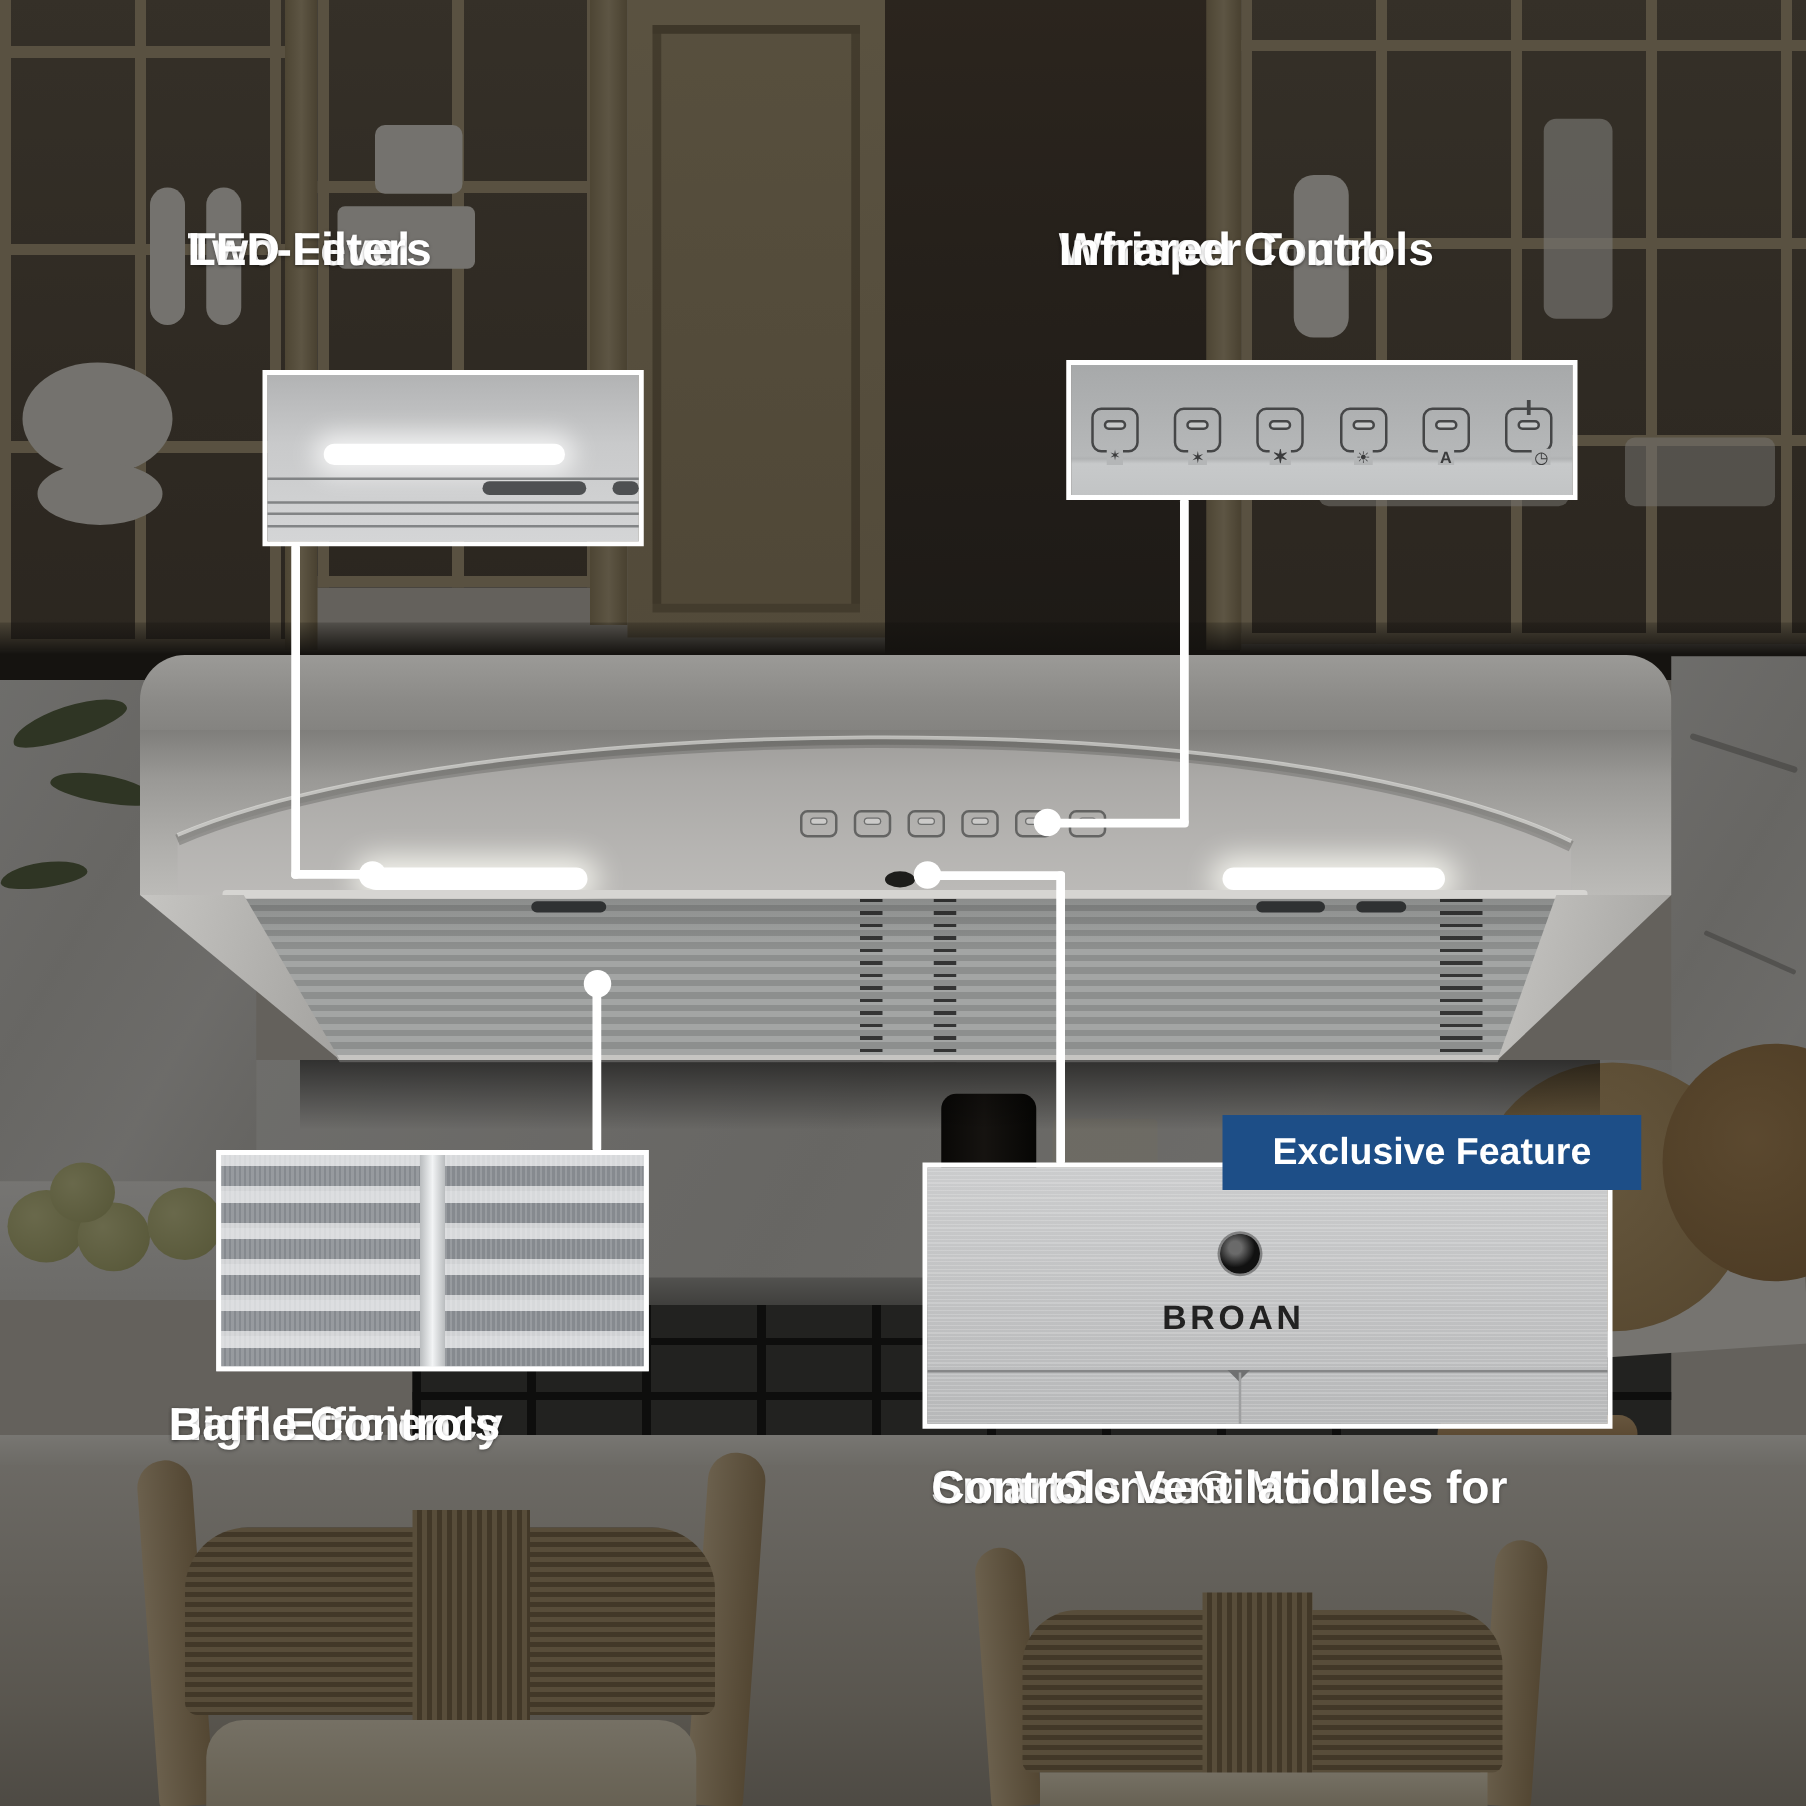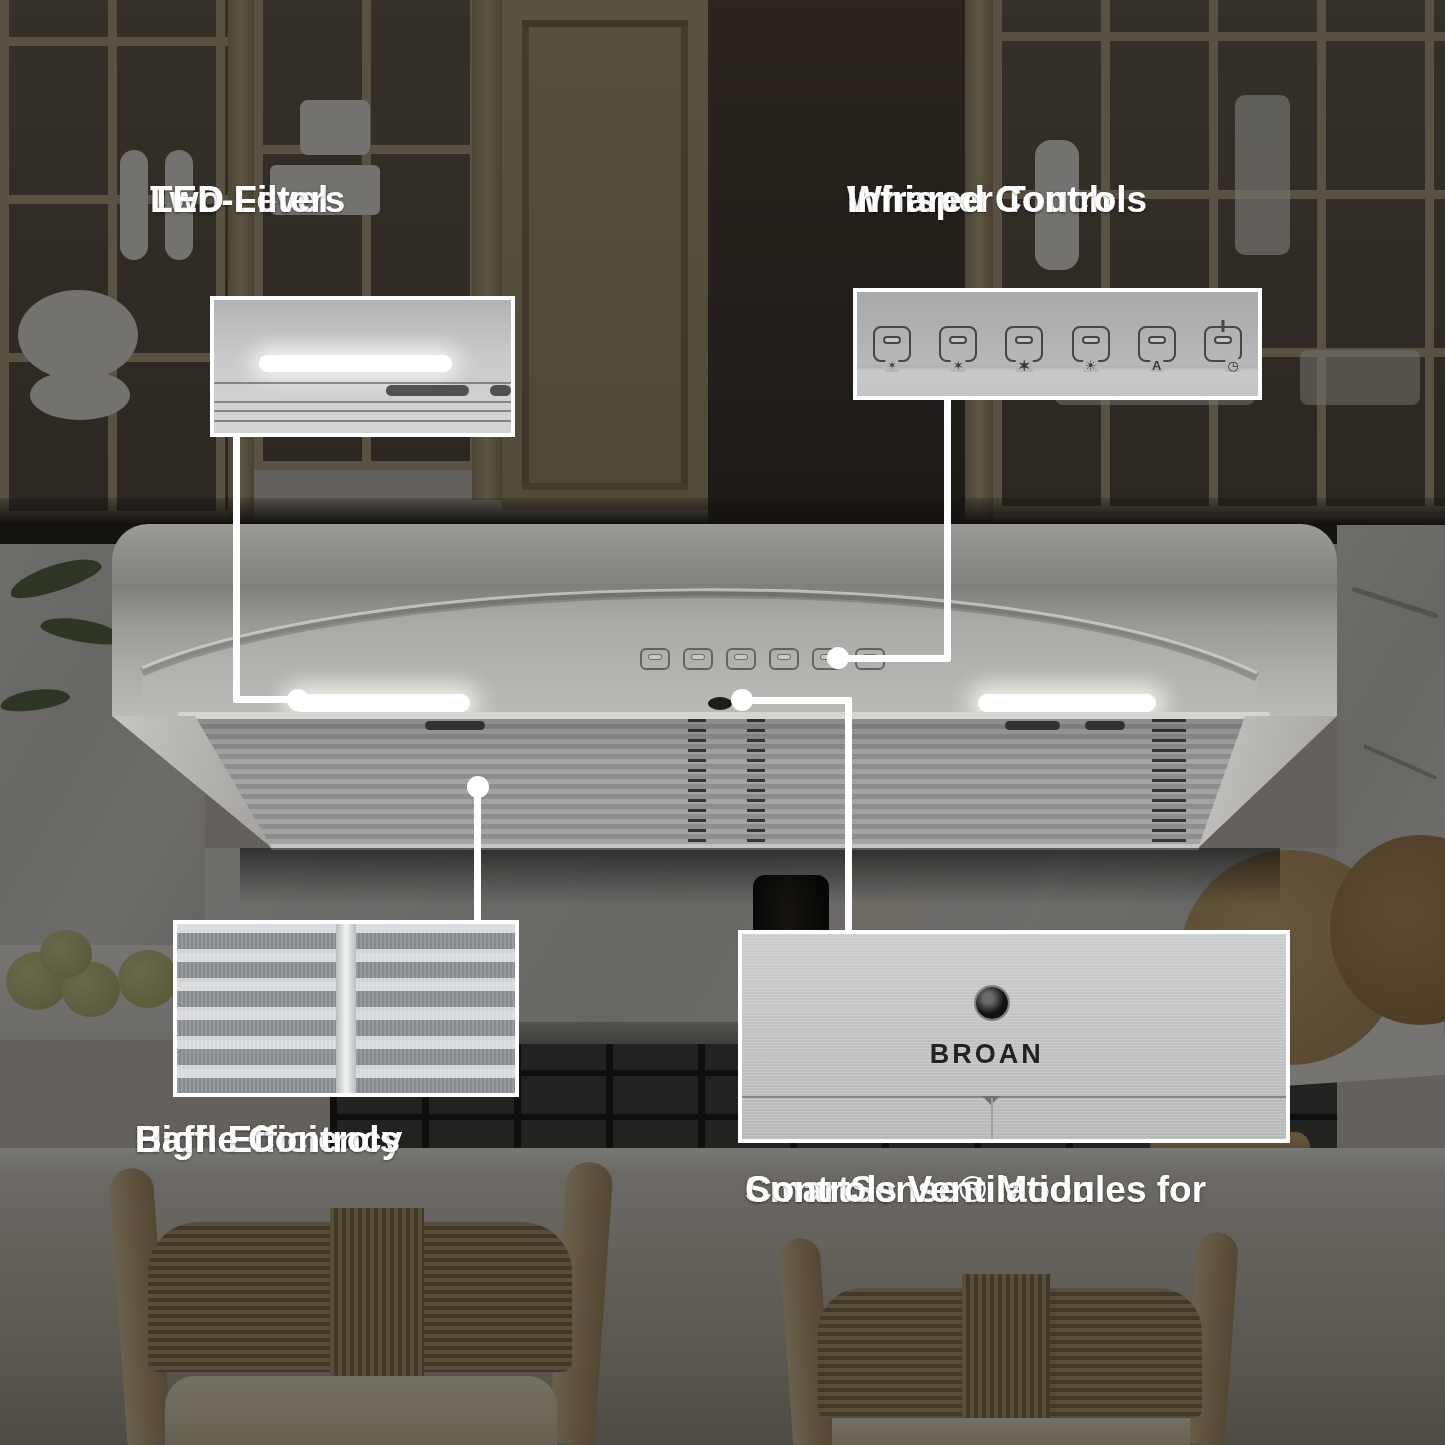--- a/index.html
+++ b/index.html
@@ -306,20 +306,21 @@
   </div>
 
   <div class="inset inset-sensor z4">
     <div class="sensor-eye"></div>
     <div class="sensor-brand">BROAN</div>
     <div class="sensor-seam"></div>
     <div class="sensor-notch"></div>
     <div class="sensor-vseam"></div>
   </div>
 
+  <div class="badge z5" style="background:#1d4e87" title="Exclusive Feature">Exclusive Feature</div>
 
   <div class="label z6" style="left:150px;top:176px;width:420px">
     <div>Two-Level</div>
     <div>LED Filters</div>
   </div>
   <div class="label z6" style="left:847px;top:176px;width:420px">
     <div>Whisper Touch</div>
     <div>Infrared Controls</div>
   </div>
   <div class="label z6" style="left:135px;top:1116px;width:420px">

